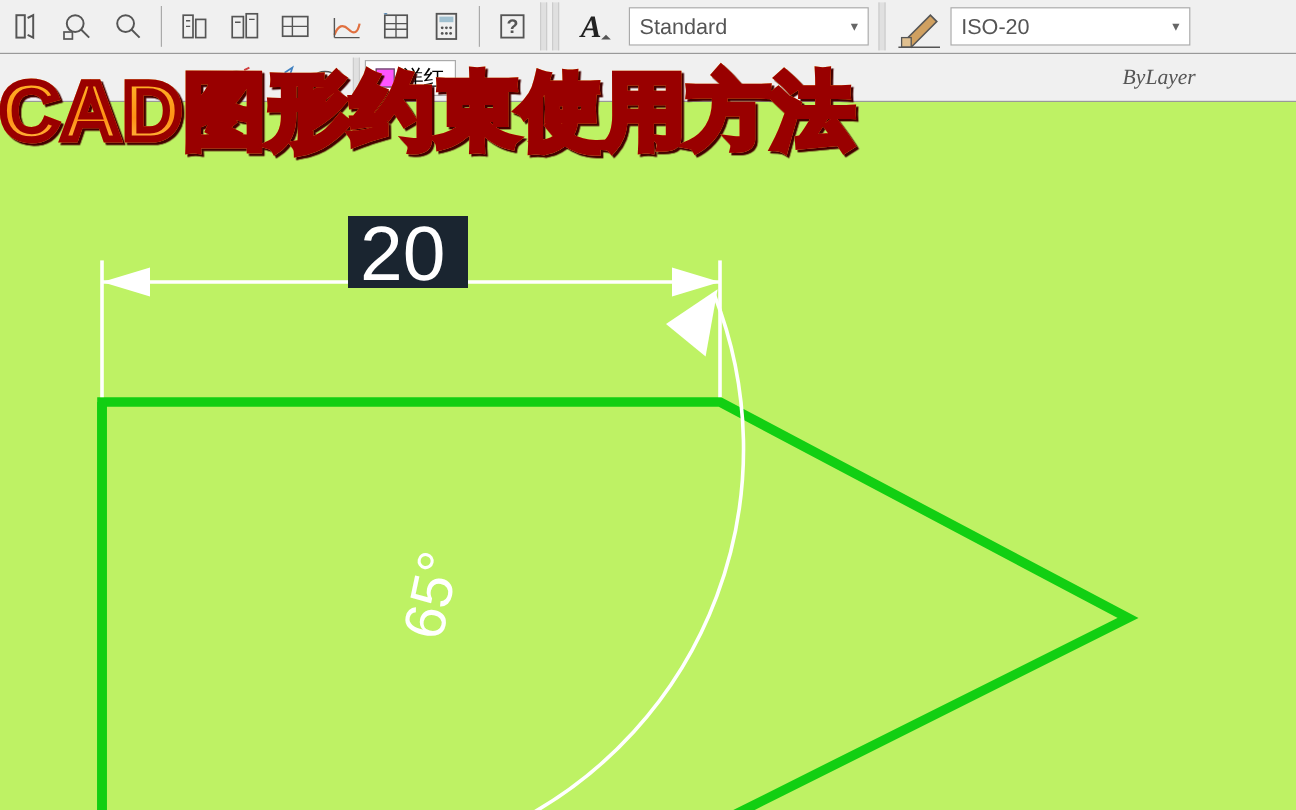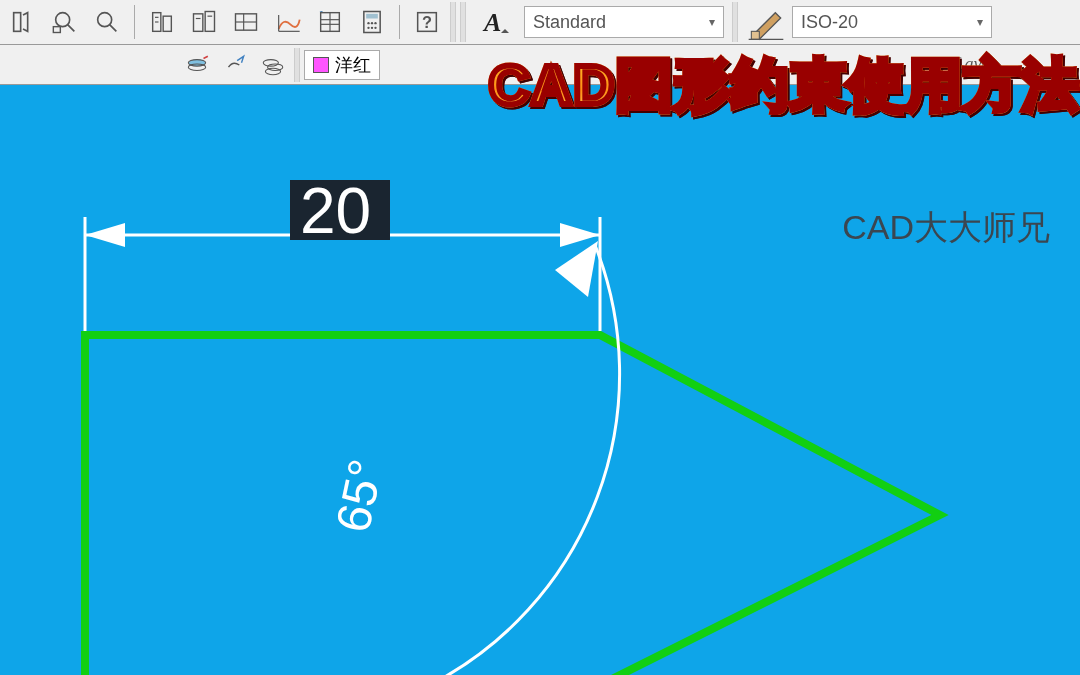--- a/index.html
+++ b/index.html
@@ -126,31 +126,31 @@
       height: 30px;
       padding: 0 8px;
       font-size: 18px;
     }
 
     
     .canvas {
       position: relative;
       width: 100%;
       height: calc(100% - 85px);
-      background: #0ea5e9;
+      background: #bef264;
     }
 
     
     .mega-title {
       position: absolute;
       top: -32px;
       left: 0;
       width: 100%;
-      text-align: right;
-      font-size: 56px;
+      text-align: left;
+      font-size: 68px;
       font-weight: 900;
       background: linear-gradient(to bottom, #ffc933 0%, #ff9015 55%, #ffdb66 100%);
       -webkit-background-clip: text;
       background-clip: text;
       color: transparent;
       -webkit-text-stroke: 6px #990000;
       paint-order: stroke fill;
       letter-spacing: 2px;
       pointer-events: none;
       z-index: 10;
@@ -347,16 +347,15 @@
     <polygon points="85,150 125,138 125,162" fill="#fff"></polygon>
     <polygon points="600,150 560,138 560,162" fill="#fff"></polygon>
     <rect x="290" y="95" width="100" height="60" fill="#1a2530"></rect>
     <text class="dim-text" x="300" y="148">20</text>
 
     <path d="M 430 600 A 350 350 0 0 0 595 160" fill="none" stroke="#fff" stroke-width="3"></path>
     <polygon points="598,156 555,185 588,212" fill="#fff"></polygon>
     <text class="dim-text angle" x="360" y="440" transform="rotate(-78 370 440)">65°</text>
   </svg>
 
-  <div class="watermark">CAD大大师兄</div>
 </div>
 
 <div class="mega-title" style="top:48px">CAD图形约束使用方法</div>
 
 </body></html>

